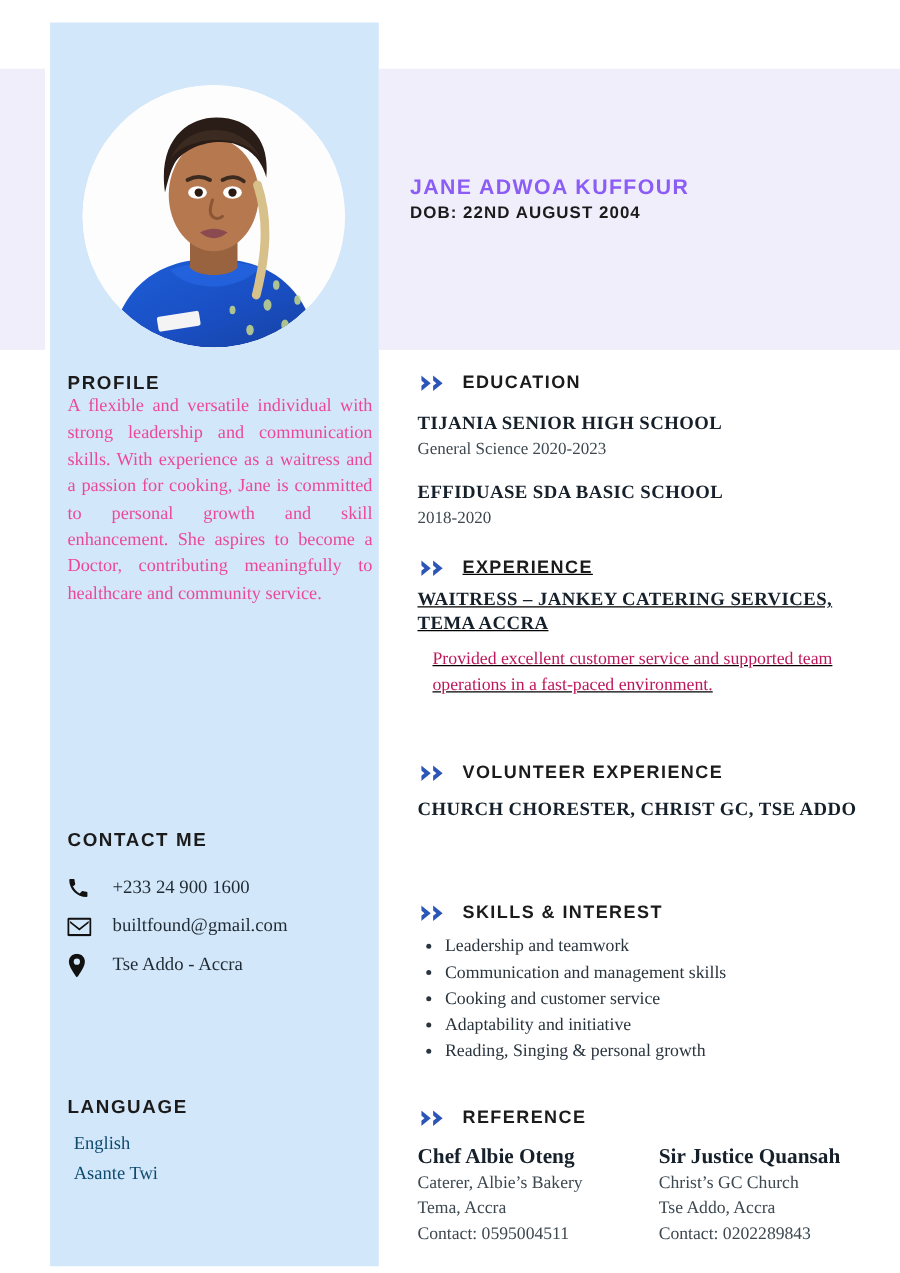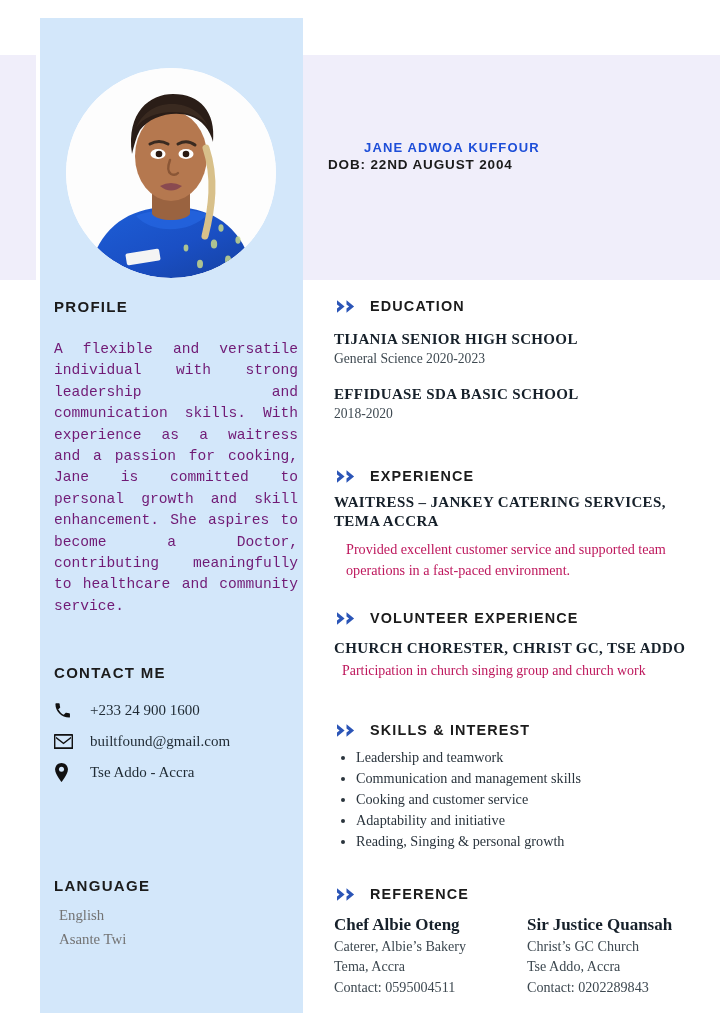--- a/index.html
+++ b/index.html
@@ -50,26 +50,25 @@
   }
   .photo-svg { display: block; width: 100%; height: 100%; }
 
   
   .header-text {
     position: absolute;
     left: 328px; top: 140px;
     width: 370px;
   }
   .full-name {
-    font-size: 13px;
+    font-size: 17px;
     font-weight: bold;
     letter-spacing: 1.15px;
-    color: #1d4ed8;
+    color: #8b5cf6;
     white-space: nowrap;
-    margin-left: 36px;
   }
   .dob {
     margin-top: 2px;
     font-size: 13.5px;
     font-weight: bold;
     letter-spacing: 0.85px;
     color: #1b1b1b;
   }
 
   
@@ -79,26 +78,26 @@
     width: 246px;
   }
   .side-heading {
     font-size: 15px;
     font-weight: bold;
     letter-spacing: 1.3px;
     color: #1b1b1b;
   }
   .profile-block { top: 298px; }
   .profile-text {
-    margin-top: 24px;
+    margin-top: 0;
     width: 244px;
-    font-family: Liberation Mono, monospace;
+    font-family: Liberation Serif, serif;
     font-size: 14.6px;
     line-height: 21.4px;
-    color: #701a75;
+    color: #ec4899;
     text-align: justify;
   }
 
   .contact-block { top: 664px; }
   .contact-list { margin-top: 14px; }
   .contact-row {
     display: flex;
     align-items: center;
     height: 30px;
     margin-bottom: 1px;
@@ -118,21 +117,21 @@
     color: #1f2a33;
     padding-left: 6px;
   }
 
   .language-block { top: 877px; }
   .lang-list { margin-top: 10px; }
   .lang-item {
     font-family: "Liberation Serif", serif;
     font-size: 14.8px;
     line-height: 23.5px;
-    color: #737373;
+    color: #0c4a6e;
     padding-left: 5px;
   }
 
   
   .main {
     position: absolute;
     left: 334px; top: 0;
     width: 370px;
   }
   .section { position: absolute; width: 370px; }
@@ -335,21 +334,21 @@
       <div class="edu-1">
         <div class="entry-title">TIJANIA SENIOR HIGH SCHOOL</div>
         <div class="entry-sub">General Science    2020-2023</div>
       </div>
       <div class="edu-2">
         <div class="entry-title">EFFIDUASE SDA BASIC SCHOOL</div>
         <div class="entry-sub">2018-2020</div>
       </div>
     </div>
 
-    <div class="section" style="top:468px;">
+    <div class="section" style="top:446px;text-decoration:underline;">
       <div class="sec-head">
         <svg class="chevron" width="22" height="15" viewBox="0 0 22 15">
           <path d="M0 1.3 L7.6 7.5 L0 13.7 L0 9.6 L2.6 7.5 L0 5.4 Z" fill="#2b55b7"></path>
           <path d="M9.5 1.3 L17.1 7.5 L9.5 13.7 L9.5 9.6 L12.1 7.5 L9.5 5.4 Z" fill="#2b55b7"></path>
         </svg>
         <span class="sec-title">EXPERIENCE</span>
       </div>
       <div style="margin-top:9px;">
         <div class="entry-title" style="width:360px;">WAITRESS – JANKEY CATERING SERVICES, TEMA ACCRA</div>
         <div class="entry-desc" style="margin-top:8px; width:358px;">Provided excellent customer service and supported team operations in a fast-paced environment.</div>
@@ -359,21 +358,20 @@
     <div class="section" style="top:610px;">
       <div class="sec-head">
         <svg class="chevron" width="22" height="15" viewBox="0 0 22 15">
           <path d="M0 1.3 L7.6 7.5 L0 13.7 L0 9.6 L2.6 7.5 L0 5.4 Z" fill="#2b55b7"></path>
           <path d="M9.5 1.3 L17.1 7.5 L9.5 13.7 L9.5 9.6 L12.1 7.5 L9.5 5.4 Z" fill="#2b55b7"></path>
         </svg>
         <span class="sec-title">VOLUNTEER EXPERIENCE</span>
       </div>
       <div style="margin-top:13px;">
         <div class="entry-title">CHURCH CHORESTER, CHRIST GC, TSE ADDO</div>
-        <div class="entry-desc tight" style="margin-top:3px; width:356px;">Participation in church singing group and church work</div>
       </div>
     </div>
 
     <div class="section" style="top:722px;">
       <div class="sec-head">
         <svg class="chevron" width="22" height="15" viewBox="0 0 22 15">
           <path d="M0 1.3 L7.6 7.5 L0 13.7 L0 9.6 L2.6 7.5 L0 5.4 Z" fill="#2b55b7"></path>
           <path d="M9.5 1.3 L17.1 7.5 L9.5 13.7 L9.5 9.6 L12.1 7.5 L9.5 5.4 Z" fill="#2b55b7"></path>
         </svg>
         <span class="sec-title">SKILLS &amp; INTEREST</span>

